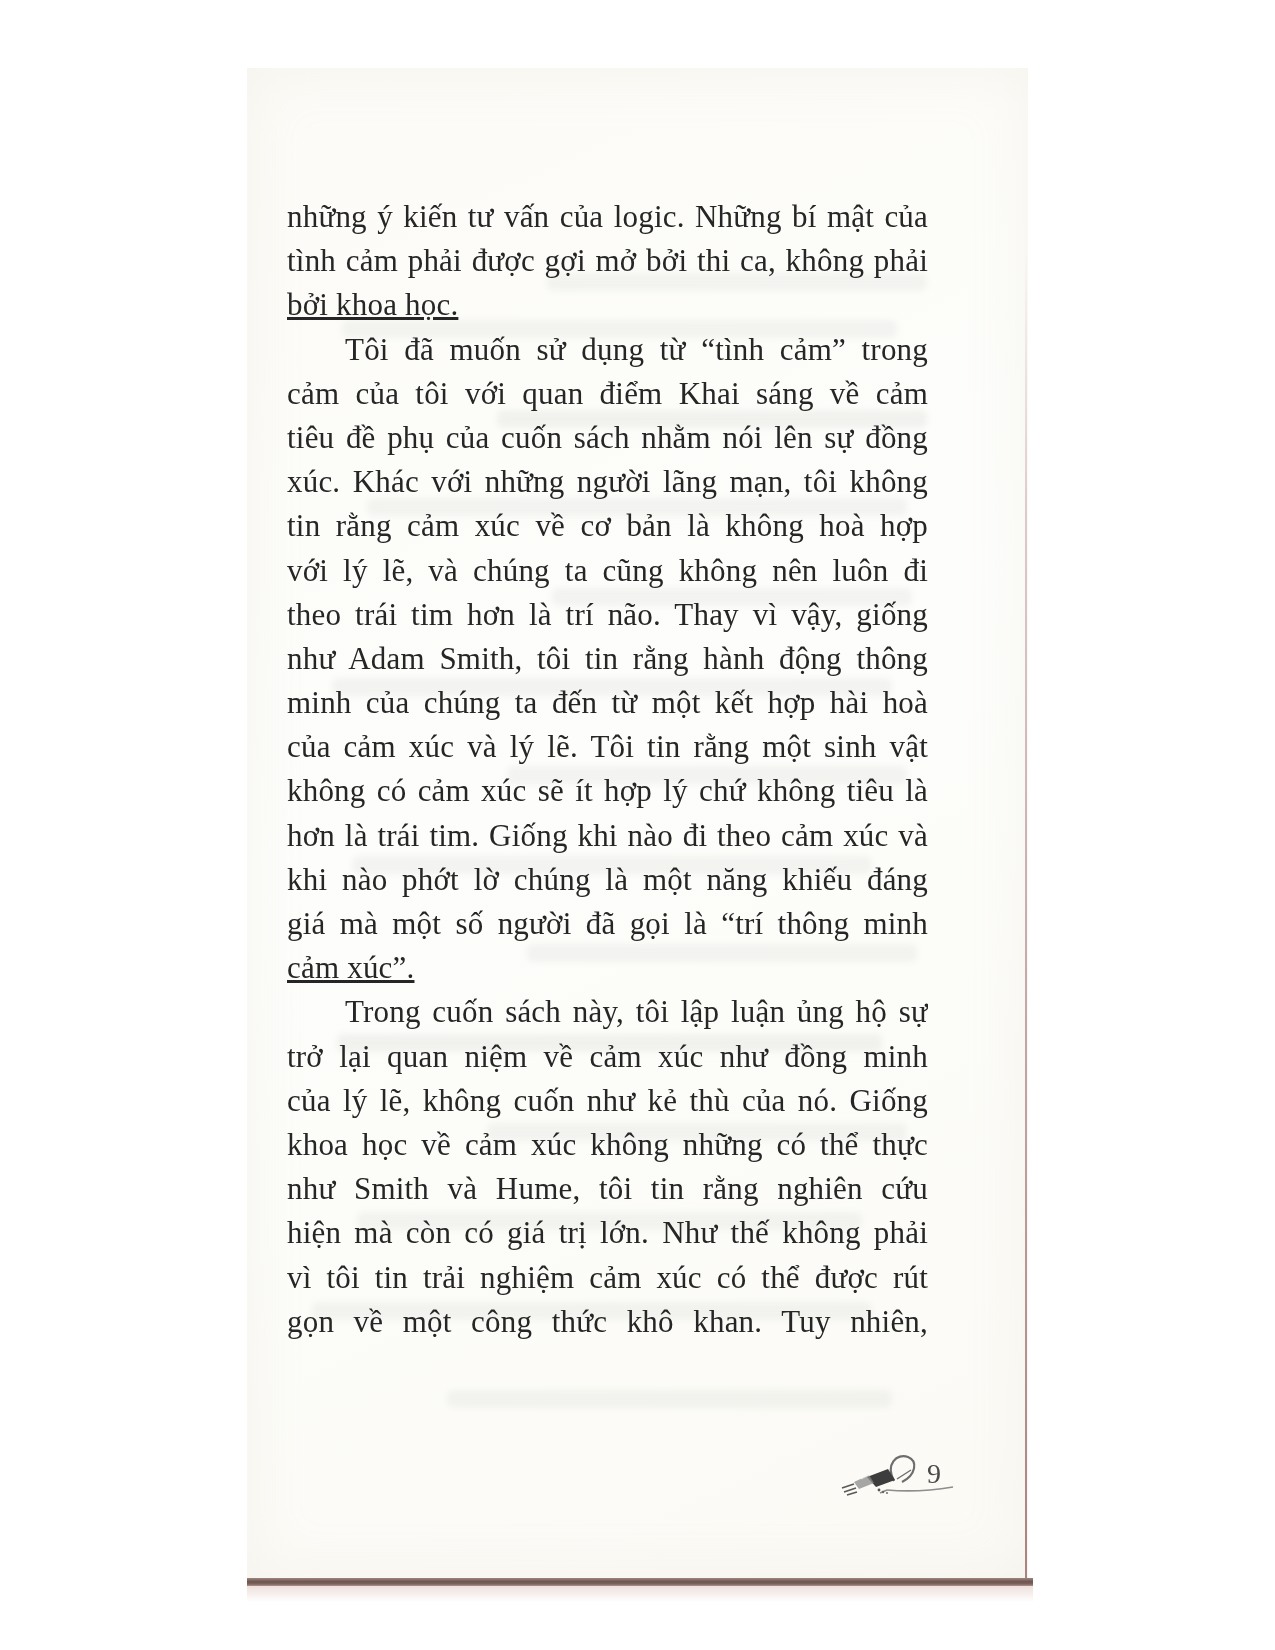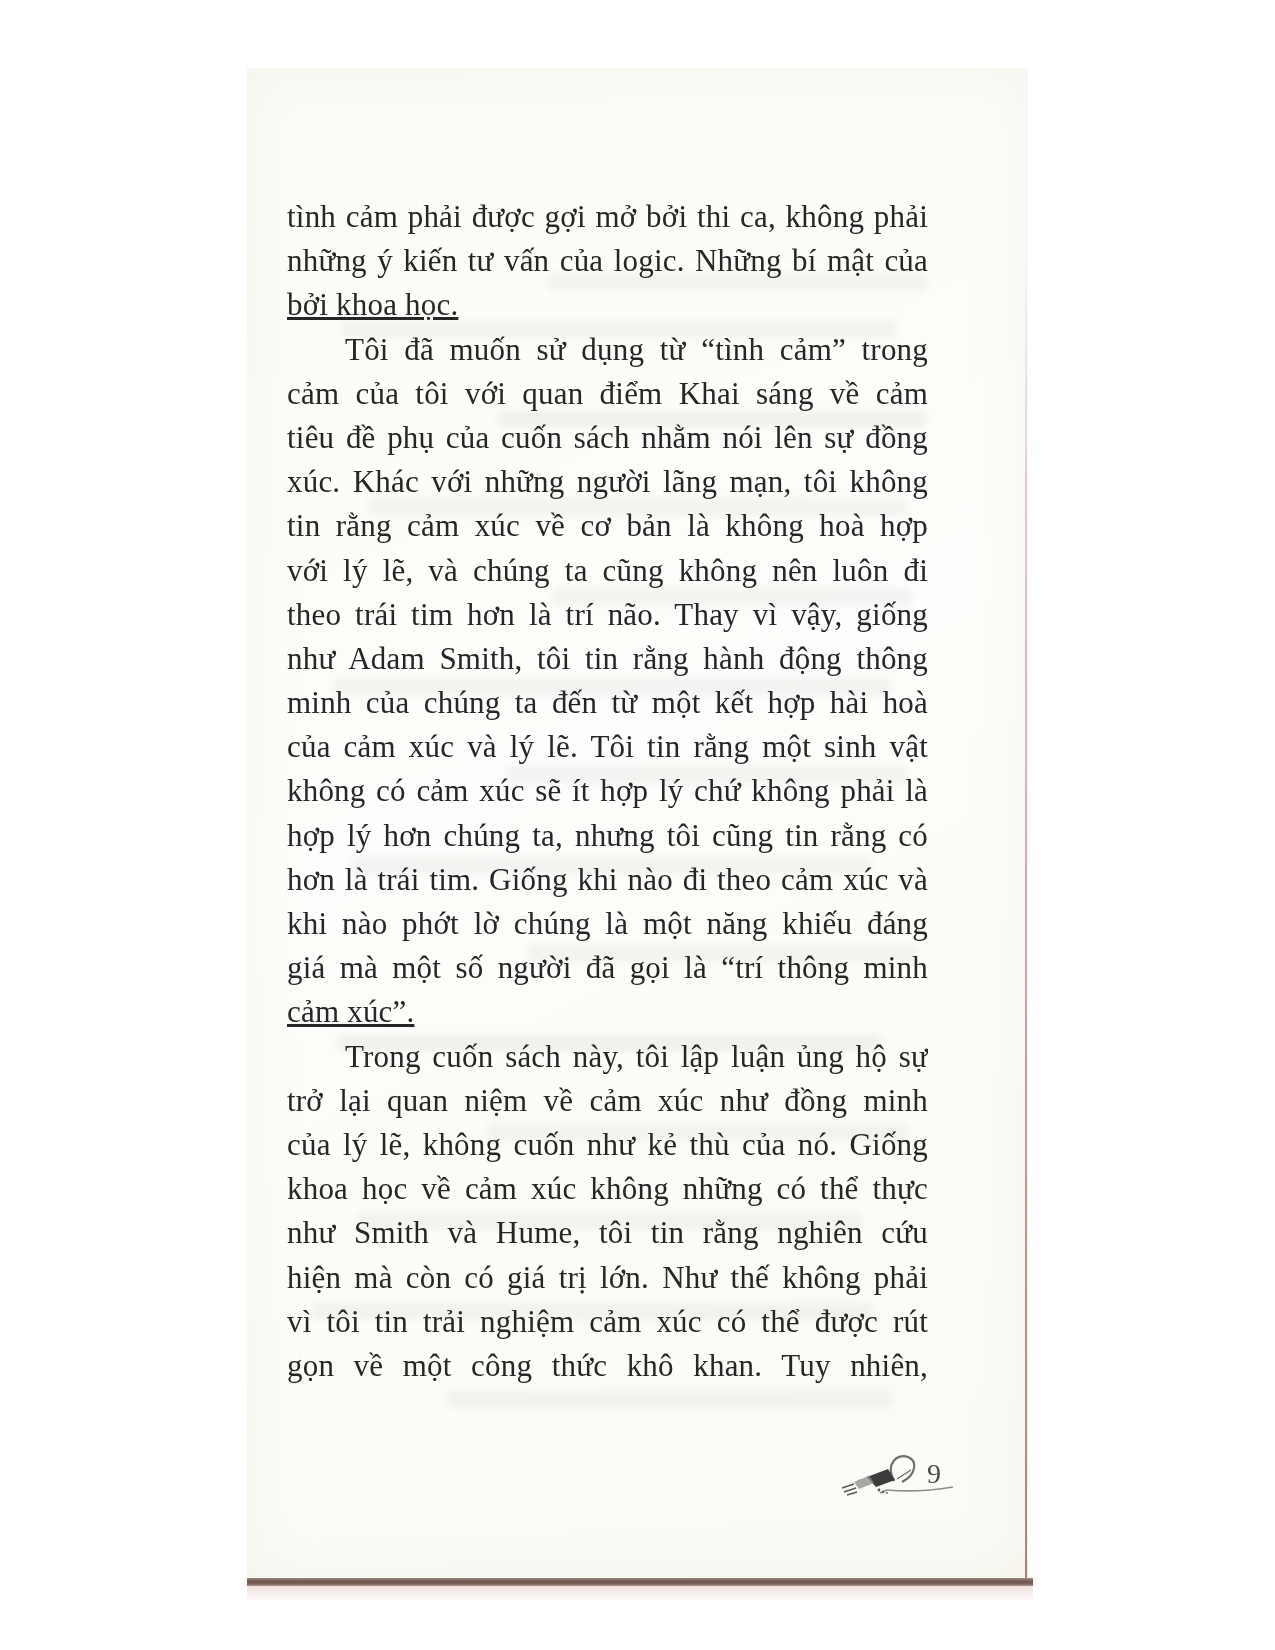--- a/index.html
+++ b/index.html
@@ -124,35 +124,34 @@
     <div class="ghost" style="left:260px; top:698px; width:400px;"></div>
     <div class="ghost" style="left:105px; top:788px; width:520px;"></div>
     <div class="ghost" style="left:280px; top:876px; width:390px;"></div>
     <div class="ghost" style="left:90px;  top:966px; width:545px; opacity:0.08;"></div>
     <div class="ghost" style="left:240px; top:1055px; width:420px;"></div>
     <div class="ghost" style="left:110px; top:1144px; width:505px;"></div>
     <div class="ghost" style="left:65px;  top:1234px; width:560px;"></div>
     <div class="ghost" style="left:200px; top:1322px; width:445px;"></div>
 
     <div class="text-block">
+      <div class="line">những ý kiến tư vấn của logic. Những bí mật của</div>
       <div class="line">tình cảm phải được gợi mở bởi thi ca, không phải</div>
-      <div class="line">những ý kiến tư vấn của logic. Những bí mật của</div>
       <div class="line para-end">bởi khoa học.</div>
       <div class="line indent">Tôi đã muốn sử dụng từ “tình cảm” trong</div>
       <div class="line">cảm của tôi với quan điểm Khai sáng về cảm</div>
       <div class="line">tiêu đề phụ của cuốn sách nhằm nói lên sự đồng</div>
       <div class="line">xúc. Khác với những người lãng mạn, tôi không</div>
       <div class="line">tin rằng cảm xúc về cơ bản là không hoà hợp</div>
       <div class="line">với lý lẽ, và chúng ta cũng không nên luôn đi</div>
       <div class="line">theo trái tim hơn là trí não. Thay vì vậy, giống</div>
       <div class="line">như Adam Smith, tôi tin rằng hành động thông</div>
       <div class="line">minh của chúng ta đến từ một kết hợp hài hoà</div>
       <div class="line">của cảm xúc và lý lẽ. Tôi tin rằng một sinh vật</div>
-      <div class="line">không có cảm xúc sẽ ít hợp lý chứ không phải là</div>
-      <div class="line">hợp lý hơn chúng ta, nhưng tôi cũng tin rằng có</div>
+      <div class="line">không có cảm xúc sẽ ít hợp lý chứ không tiêu là</div>
       <div class="line">hơn là trái tim. Giống khi nào đi theo cảm xúc và</div>
       <div class="line">khi nào phớt lờ chúng là một năng khiếu đáng</div>
       <div class="line">giá mà một số người đã gọi là “trí thông minh</div>
       <div class="line para-end">cảm xúc”.</div>
       <div class="line indent">Trong cuốn sách này, tôi lập luận ủng hộ sự</div>
       <div class="line">trở lại quan niệm về cảm xúc như đồng minh</div>
       <div class="line">của lý lẽ, không cuốn như kẻ thù của nó. Giống</div>
       <div class="line">khoa học về cảm xúc không những có thể thực</div>
       <div class="line">như Smith và Hume, tôi tin rằng nghiên cứu</div>
       <div class="line">hiện mà còn có giá trị lớn. Như thế không phải</div>

